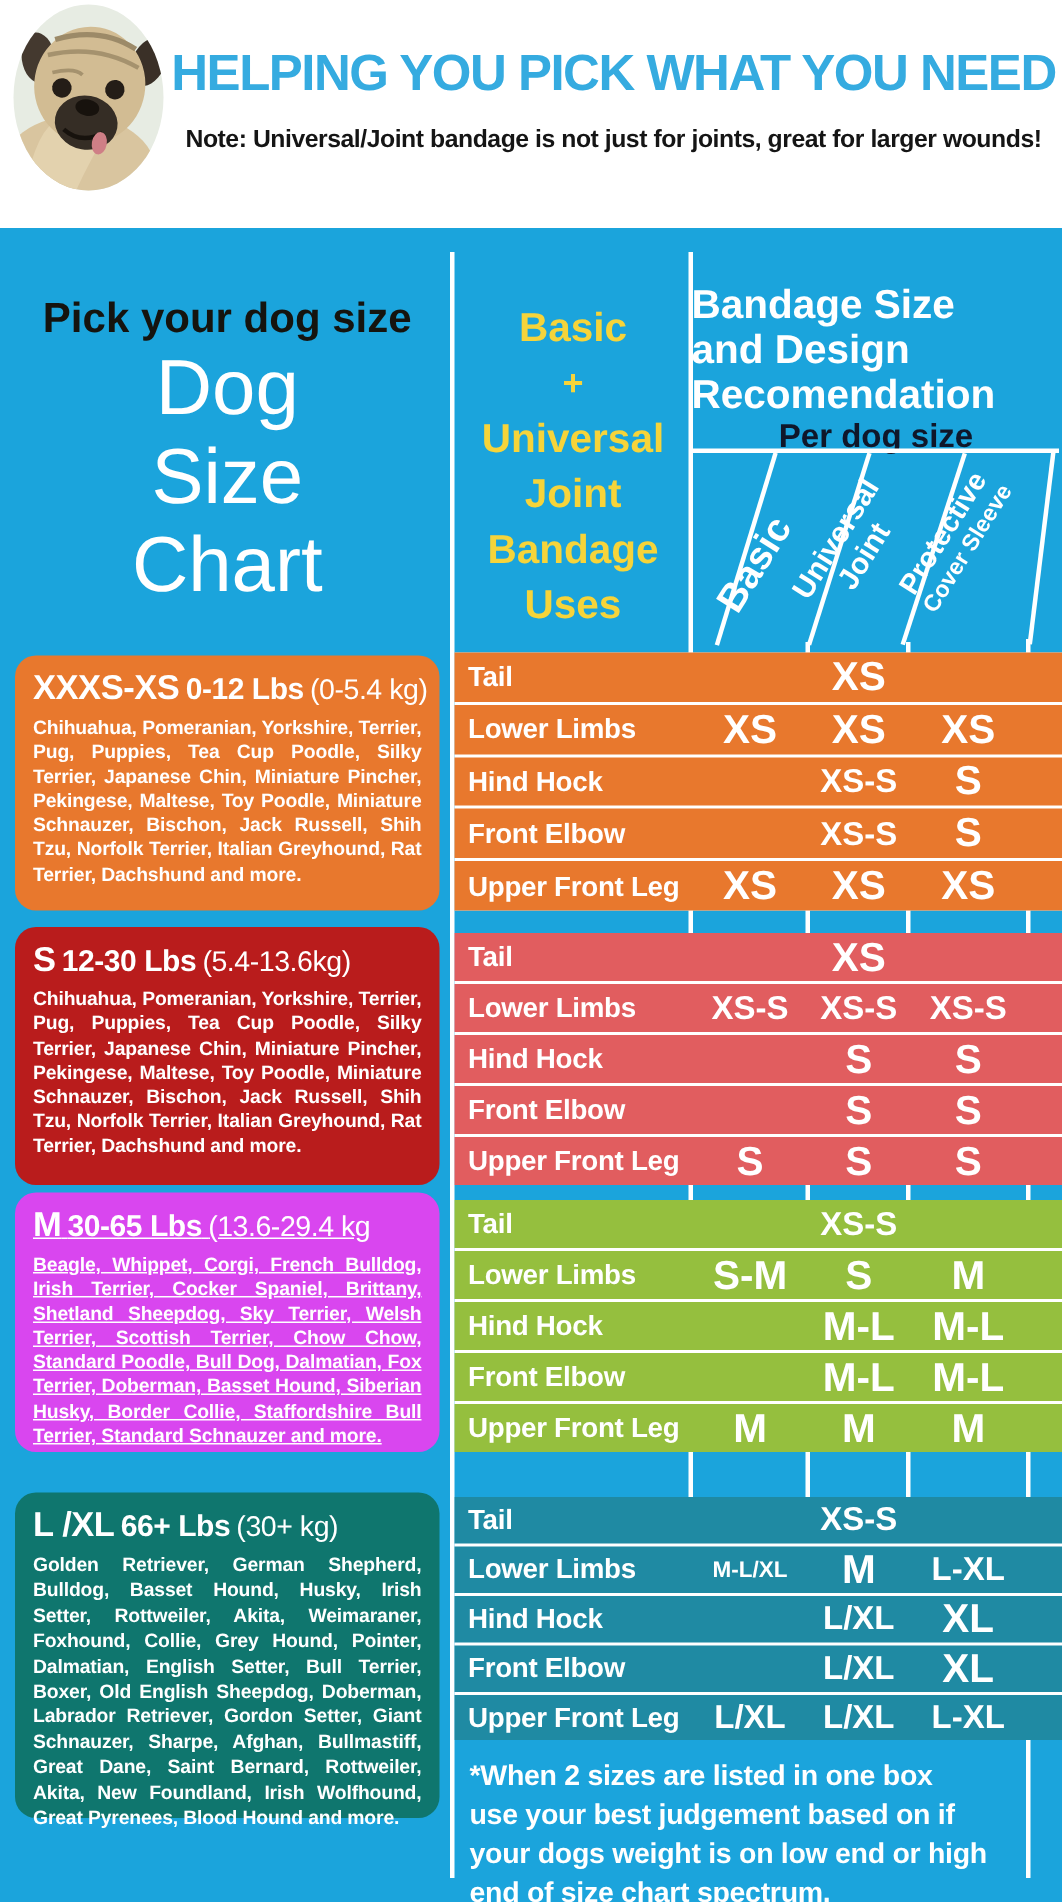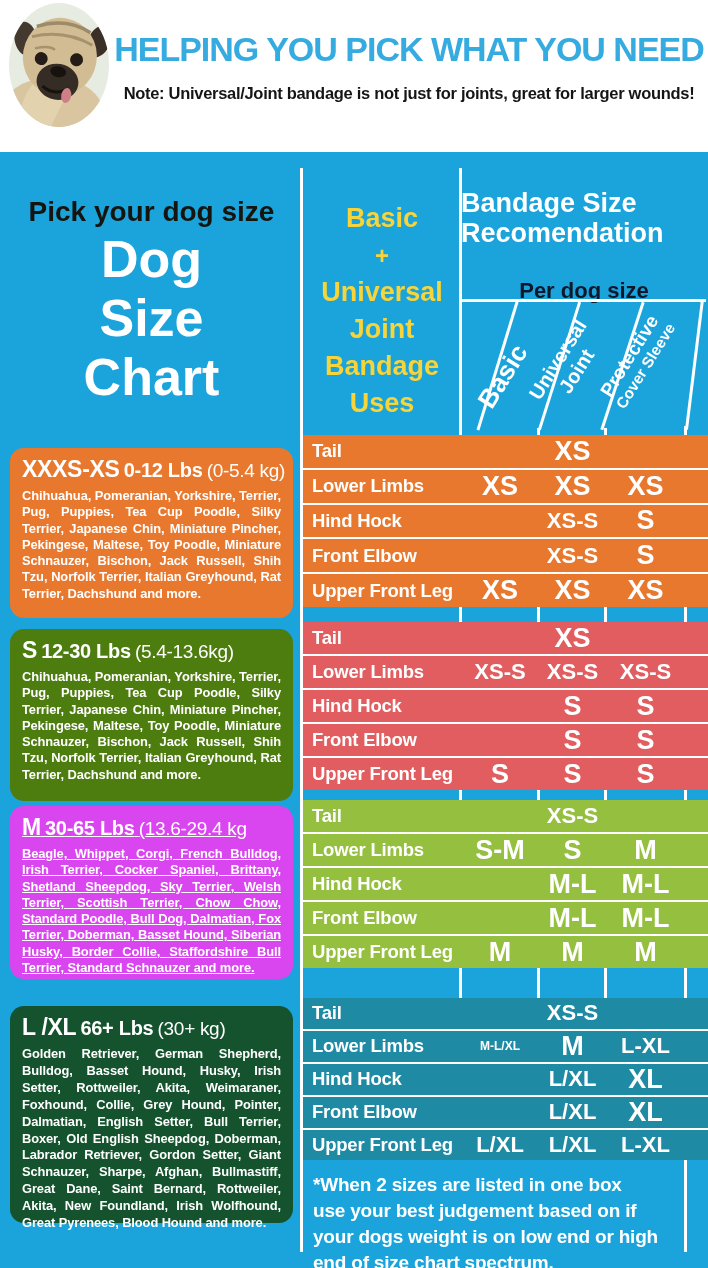--- a/index.html
+++ b/index.html
@@ -14,21 +14,21 @@
   .note { position:absolute; left:112px; top:84px; width:594px; text-align:center;
     font-size:16.5px; font-weight:bold; letter-spacing:-0.3px; color:#151515; white-space:nowrap; }
 
   
   .body-bg { position:absolute; left:0; top:152px; width:708px; height:1116px; background:#1BA4DC; }
 
   
   .kicker { position:absolute; left:0; top:196px; width:303px; text-align:center;
     font-size:28px; font-weight:bold; color:#15140f; }
   .panel-title { position:absolute; left:0; top:230px; width:303px; text-align:center;
-    font-size:52px; line-height:59px; font-weight:bold; color:#fff; }
+    font-size:52px; line-height:59px; font-weight:normal; color:#fff; }
 
   
   .uses-header { position:absolute; left:303px; top:200px; width:158px; text-align:center;
     font-size:27px; line-height:37px; font-weight:bold; color:#F6D43A; }
   .uses-header .plus { font-size:24px; }
 
   
   .rec-header { position:absolute; left:461px; top:188px; width:246px; text-align:left;
     font-size:27px; line-height:30px; font-weight:bold; color:#fff; }
   .rec-sub { position:absolute; left:461px; top:278px; width:246px; text-align:center;
@@ -41,21 +41,21 @@
   
   .diag-label { position:absolute; color:#fff; font-weight:bold; text-align:center;
     transform:rotate(-58deg); line-height:1.08; }
   .dl-basic { left:450px; top:362px; width:105px; font-size:26px; }
   .dl-universal { left:510px; top:344px; width:115px; font-size:20px; }
   .dl-protective { left:572px; top:342px; width:130px; font-size:19px; }
   .dl-protective .sub { font-size:15.5px; display:block; }
 
   
   .size-box { position:absolute; left:10px; width:283px; border-radius:14px; color:#fff;
-    padding:8px 12px 19px 12px;margin-top:11px; }
+    padding:8px 12px 19px 12px; }
   .b0 { top:437px; height:170px; }
   .b1 { top:618px; height:172px; }
   .b2 { top:795px; height:173px; }
   .b3 { top:995px; height:217px; }
   .box-title { white-space:nowrap; letter-spacing:-0.3px; margin-bottom:5px; }
   .box-title .sz  { font-size:23px; font-weight:bold; }
   .box-title .lbs { font-size:20px; font-weight:bold; }
   .box-title .kg  { font-size:19px; font-weight:500; }
   .box-breeds { font-size:12.9px; font-weight:bold; line-height:16.3px; text-align:justify;
     letter-spacing:-0.1px; }
@@ -66,21 +66,21 @@
     display:flex; flex-direction:column; gap:2px; }
   .t0 { top:435px; height:172px; }
   .t1 { top:622px; height:168px; }
   .t2 { top:800px; height:168px; }
   .t3 { top:998px; height:162px; }
   .trow { flex:1; display:flex; align-items:stretch; }
   .tlabel { width:158px; display:flex; align-items:center; padding-left:9px;
     font-size:18.5px; font-weight:bold; color:#fff; letter-spacing:-0.2px; }
   .tcell { display:flex; align-items:center; justify-content:center; font-weight:bold; color:#fff; }
   .c1 { width:78px; } .c2 { width:67px; } .c3 { width:79px; }
-  .vl { font-size:27px; } .vm { font-size:22px; } .vs { font-size:12px; }
+  .vl { font-size:27px; } .vm { font-size:22px; } .vs { font-size:15px; }
 
   
   .footnote { position:absolute; left:313px; top:1172px; width:362px;
     font-size:19px; line-height:26px; font-weight:bold; color:#fff; letter-spacing:-0.2px; }
 </style>
 </head>
 <body>
 
 <div class="page">
 
@@ -128,20 +128,21 @@
     <div>Basic</div>
     <div class="plus">+</div>
     <div>Universal</div>
     <div>Joint</div>
     <div>Bandage</div>
     <div>Uses</div>
   </div>
 
   <div class="rec-header">
     <div>Bandage Size</div>
+    <div>and Design</div>
     <div>Recomendation</div>
   </div>
   <div class="rec-sub">Per dog size</div>
 
   <div class="gline" style="left:300px; top:168px; width:3px; height:1084px;"></div>
   <div class="gline" style="left:459px; top:168px; width:3px; height:992px;"></div>
   <div class="gline" style="left:537px; top:428px; width:3px; height:732px;"></div>
   <div class="gline" style="left:604px; top:428px; width:3px; height:732px;"></div>
   <div class="gline" style="left:684px; top:426px; width:3px; height:826px;"></div>
   <div class="gline" style="left:460px; top:299px; width:246px; height:3px;"></div>
@@ -161,37 +162,37 @@
   </div>
 
   <div class="size-box b0" style="background: rgb(232, 120, 45);">
     <div class="box-title">
       <span class="sz">XXXS-XS</span>
       <span class="lbs">0-12 Lbs</span>
       <span class="kg">(0-5.4 kg)</span>
     </div>
     <div class="box-breeds">Chihuahua, Pomeranian, Yorkshire, Terrier, Pug, Puppies, Tea Cup Poodle, Silky Terrier, Japanese Chin, Miniature Pincher, Pekingese, Maltese, Toy Poodle, Miniature Schnauzer, Bischon, Jack Russell, Shih Tzu, Norfolk Terrier, Italian Greyhound, Rat Terrier, Dachshund and more.</div>
   </div>
-  <div class="size-box b1" style="background: #4d7c0f;">
+  <div class="size-box b1" style="background: #b91c1c;">
     <div class="box-title">
       <span class="sz">S</span>
       <span class="lbs">12-30 Lbs</span>
       <span class="kg">(5.4-13.6kg)</span>
     </div>
     <div class="box-breeds">Chihuahua, Pomeranian, Yorkshire, Terrier, Pug, Puppies, Tea Cup Poodle, Silky Terrier, Japanese Chin, Miniature Pincher, Pekingese, Maltese, Toy Poodle, Miniature Schnauzer, Bischon, Jack Russell, Shih Tzu, Norfolk Terrier, Italian Greyhound, Rat Terrier, Dachshund and more.</div>
   </div>
   <div class="size-box b2" style="background: #d946ef; text-decoration: underline;">
     <div class="box-title">
       <span class="sz">M</span>
       <span class="lbs">30-65 Lbs</span>
       <span class="kg">(13.6-29.4 kg</span>
     </div>
     <div class="box-breeds">Beagle, Whippet, Corgi, French Bulldog, Irish Terrier, Cocker Spaniel, Brittany, Shetland Sheepdog, Sky Terrier, Welsh Terrier, Scottish Terrier, Chow Chow, Standard Poodle, Bull Dog, Dalmatian, Fox Terrier, Doberman, Basset Hound, Siberian Husky, Border Collie, Staffordshire Bull Terrier, Standard Schnauzer and more.</div>
   </div>
-  <div class="size-box b3" style="background: #14532d;">
+  <div class="size-box b3" style="background: #0f766e;">
     <div class="box-title">
       <span class="sz">L /XL</span>
       <span class="lbs">66+ Lbs</span>
       <span class="kg">(30+ kg)</span>
     </div>
     <div class="box-breeds">Golden Retriever, German Shepherd, Bulldog, Basset Hound, Husky, Irish Setter, Rottweiler, Akita, Weimaraner, Foxhound, Collie, Grey Hound, Pointer, Dalmatian, English Setter, Bull Terrier, Boxer, Old English Sheepdog, Doberman, Labrador Retriever, Gordon Setter, Giant Schnauzer, Sharpe, Afghan, Bullmastiff, Great Dane, Saint Bernard, Rottweiler, Akita, New Foundland, Irish Wolfhound, Great Pyrenees, Blood Hound and more.</div>
   </div>
 
   <div class="size-table t0">
       <div class="trow" style="background: rgb(232, 120, 45);">

